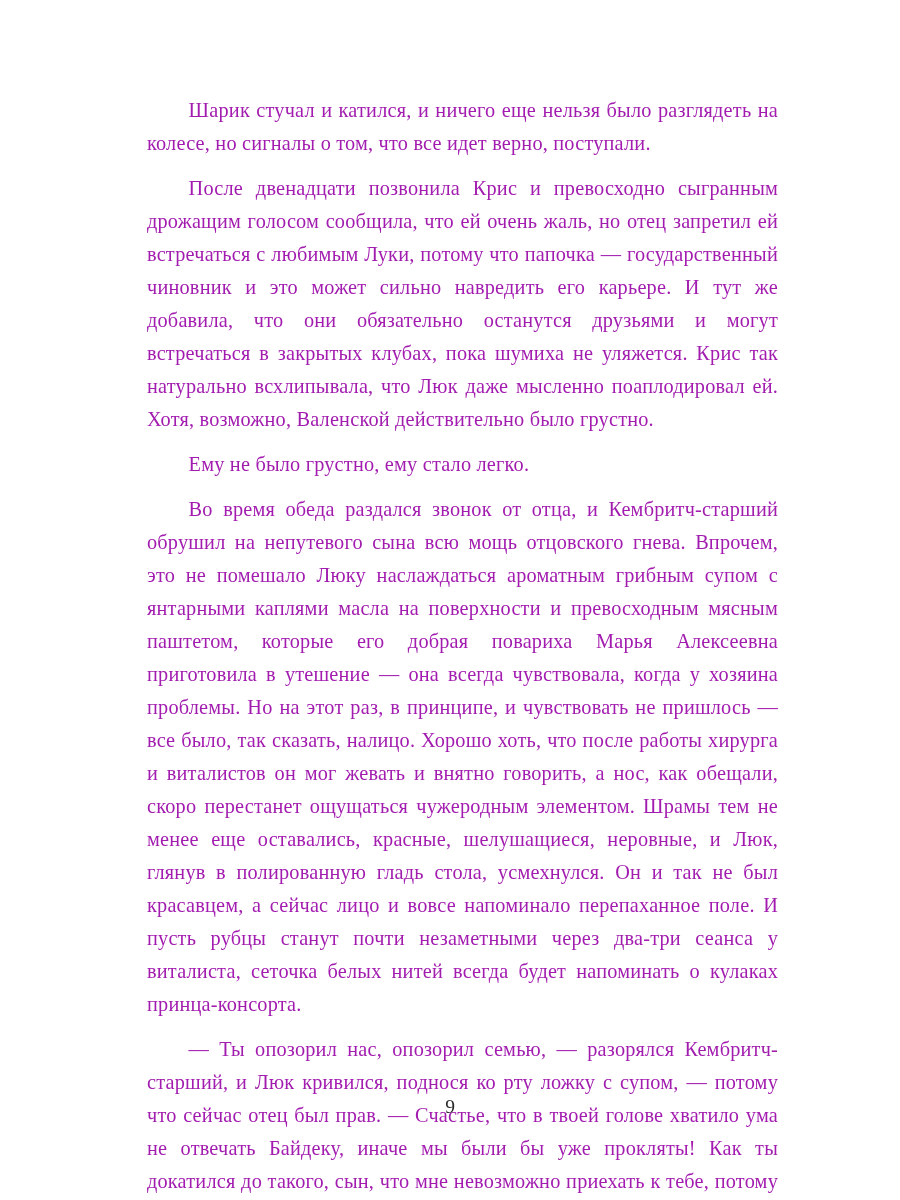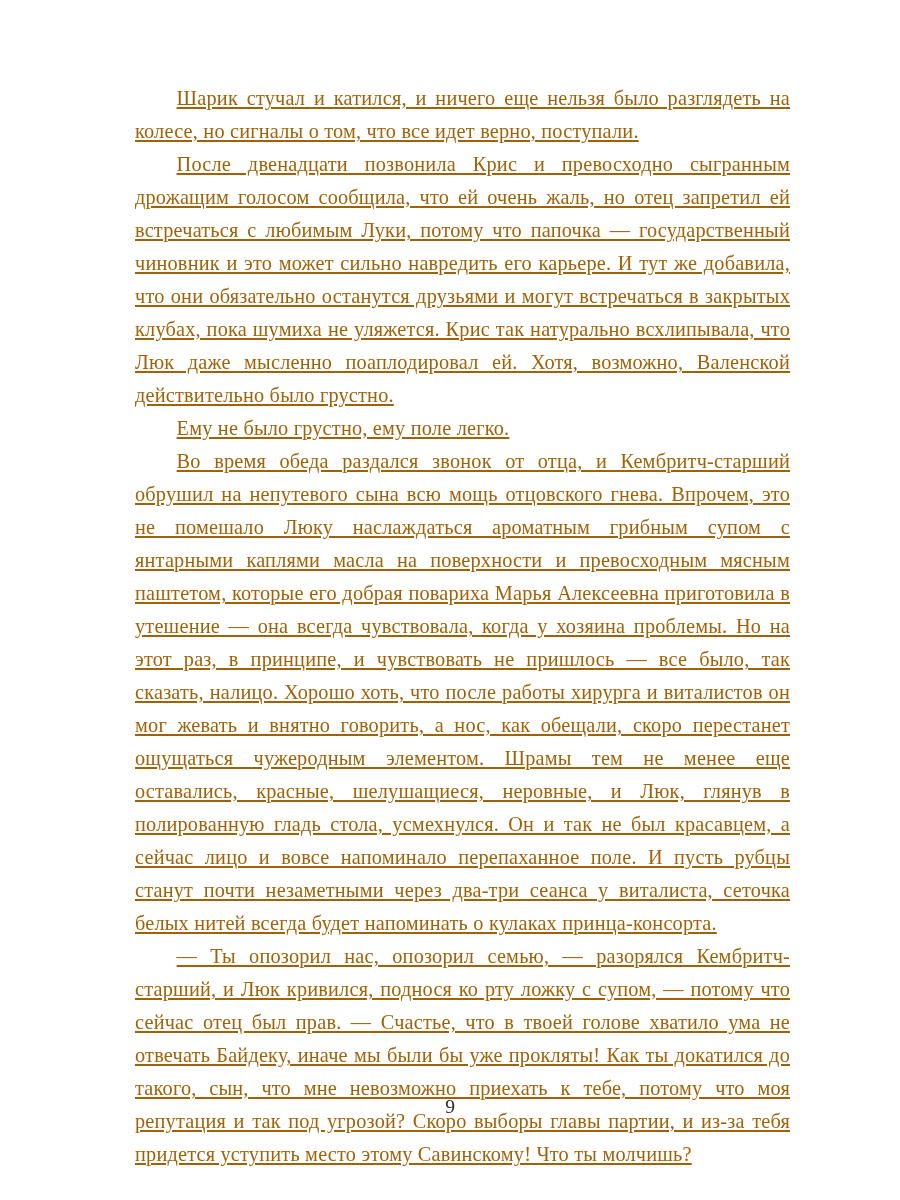--- a/index.html
+++ b/index.html
@@ -20,30 +20,29 @@
     overflow: hidden;
     box-sizing: border-box;
   }
   .text-block {
     position: absolute;
     left: 135px;
     top: 82px;
     width: 655px;
   }
   .para {
-    margin: 0;
+    margin: 12px;
     text-align: justify;
     text-justify: inter-word;
     text-indent: 2.05em;
     font-size: 20.3px;
     line-height: 33px;
-    color: #a16207;
+    color: #a21caf;
     letter-spacing: 0.01em;
     hyphens: manual;
-    text-decoration: underline;
     -webkit-hyphens: manual;
   }
   .para:last-child {
     text-align: justify;
   }
   .page-number {
     position: absolute;
     left: 0;
     right: 0;
     top: 1095px;
@@ -55,20 +54,20 @@
   }
 </style>
 </head>
 <body>
 
 <div class="page">
 
   <div class="text-block">
     <p class="para">Шарик стучал и катился, и ничего еще нельзя было разглядеть на колесе, но сигналы о том, что все идет верно, поступали.</p>
     <p class="para">После двенадцати позвонила Крис и превосходно сыгранным дрожащим голосом сообщила, что ей очень жаль, но отец запретил ей встречаться с любимым Луки, потому что папочка — государственный чиновник и это может сильно навредить его карьере. И тут же добавила, что они обязательно останутся друзьями и могут встречаться в закрытых клубах, пока шумиха не уляжется. Крис так натурально всхлипывала, что Люк даже мысленно поаплодировал ей. Хотя, возможно, Валенской действительно было грустно.</p>
-    <p class="para">Ему не было грустно, ему поле легко.</p>
+    <p class="para">Ему не было грустно, ему стало легко.</p>
     <p class="para">Во время обеда раздался звонок от отца, и Кембритч-старший обрушил на непутевого сына всю мощь отцовского гнева. Впрочем, это не помешало Люку наслаждаться ароматным грибным супом с янтарными каплями масла на поверхности и превосходным мясным паштетом, которые его добрая повариха Марья Алексеевна приготовила в утешение — она всегда чувствовала, когда у хозяина проблемы. Но на этот раз, в принципе, и чувствовать не пришлось — все было, так сказать, налицо. Хорошо хоть, что после работы хирурга и виталистов он мог жевать и внятно говорить, а нос, как обещали, скоро перестанет ощущаться чужеродным элементом. Шрамы тем не менее еще оставались, красные, шелушащиеся, неровные, и Люк, глянув в полированную гладь стола, усмехнулся. Он и так не был красавцем, а сейчас лицо и вовсе напоминало перепаханное поле. И пусть рубцы станут почти незаметными через два-три сеанса у виталиста, сеточка белых нитей всегда будет напоминать о кулаках принца-консорта.</p>
     <p class="para">— Ты опозорил нас, опозорил семью, — разорялся Кембритч-старший, и Люк кривился, поднося ко рту ложку с супом, — потому что сейчас отец был прав. — Счастье, что в твоей голове хватило ума не отвечать Байдеку, иначе мы были бы уже прокляты! Как ты докатился до такого, сын, что мне невозможно приехать к тебе, потому что моя репутация и так под угрозой? Скоро выборы главы партии, и из-за тебя придется уступить место этому Савинскому! Что ты молчишь?</p>
   </div>
 
   <div class="page-number">9</div>
 
 </div>
 
 </body></html>

